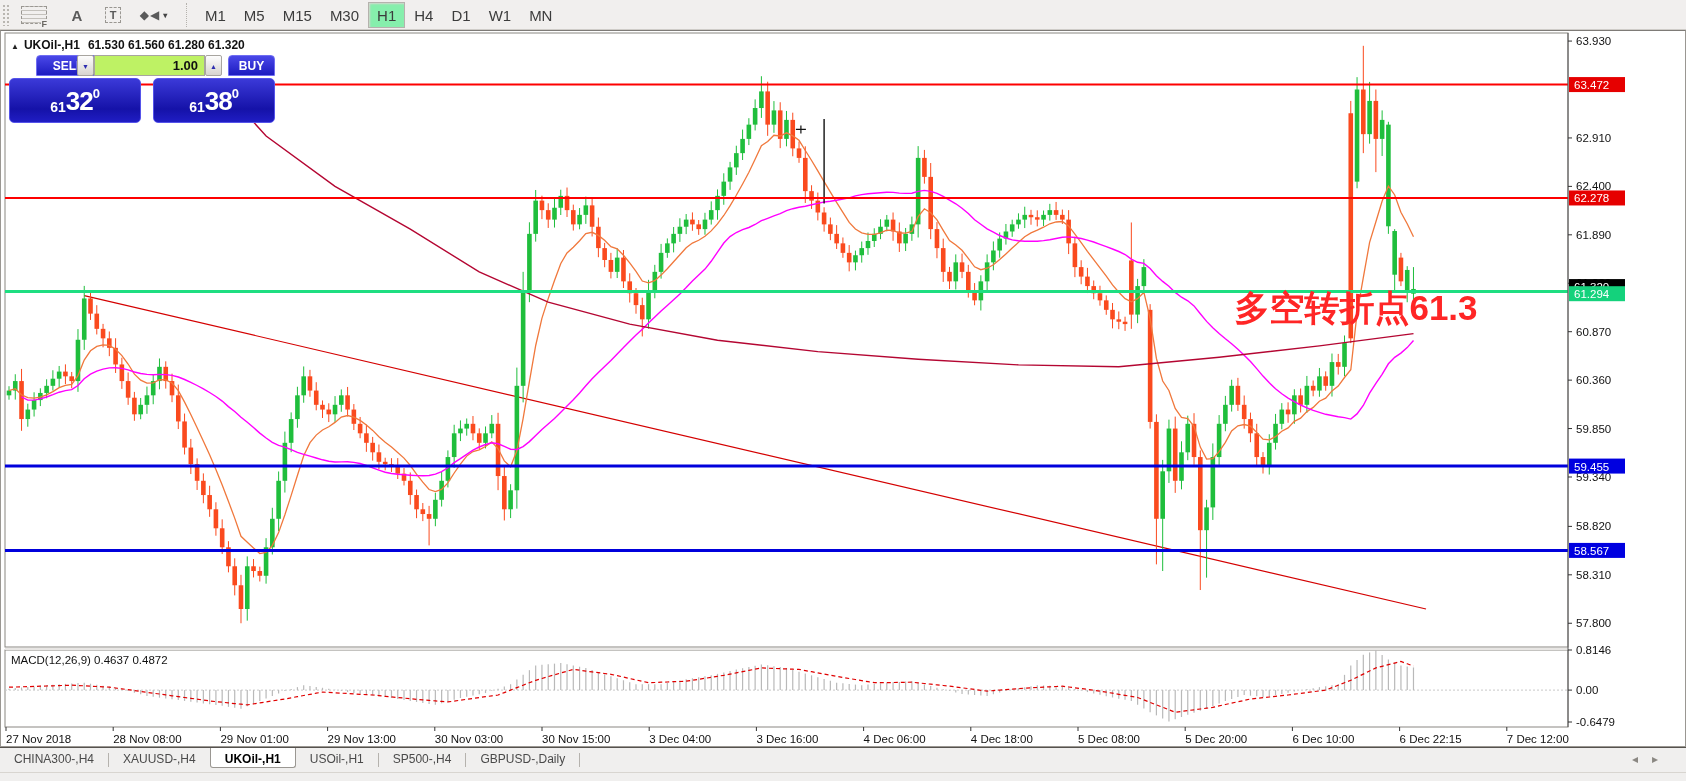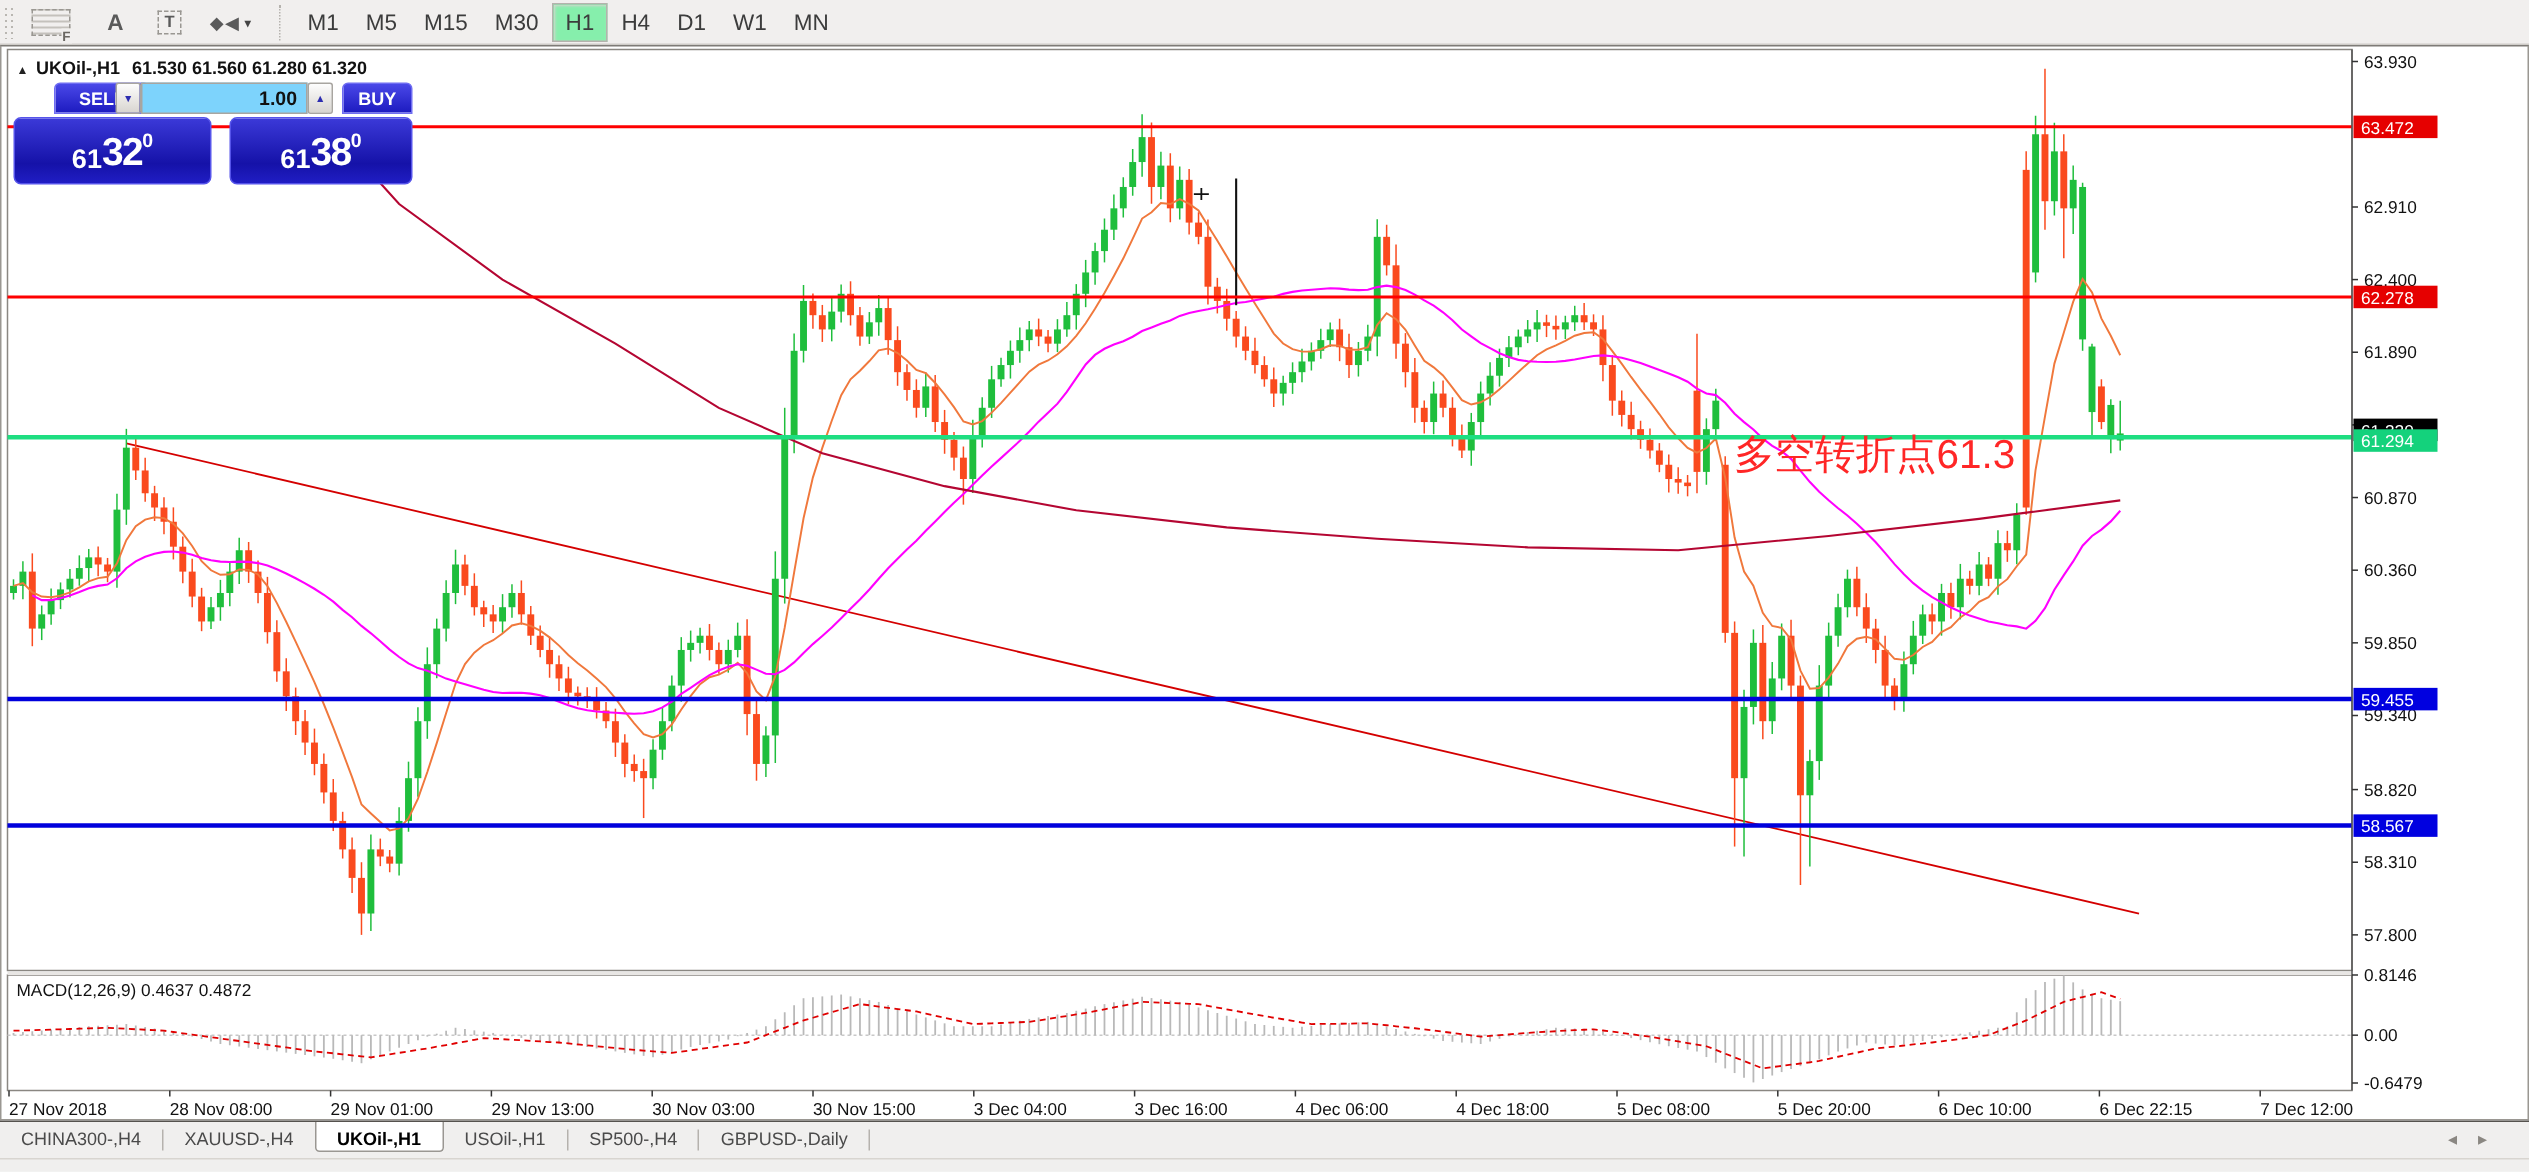--- a/index.html
+++ b/index.html
@@ -48,35 +48,35 @@
   .tp-btn { position:absolute; height:21px; color:#fff; font-size:12px; font-weight:bold;
             text-align:center; line-height:21px; cursor:pointer;
             background:linear-gradient(#4a48e8, #1d1bc0); border:1px solid #6f6df2;
             border-radius:4px 4px 0 0; }
   #sell-btn { left:0; top:0; width:64px;margin-left:27px; }
   #buy-btn  { left:219px; top:0; width:47px; }
   .spin { position:absolute; top:0; width:17px; height:21px; background:linear-gradient(#fdfdfd,#d8d5d0);
           border:1px solid #a8a5a0; font-size:7px; color:#2d2db0; text-align:center; line-height:21px; cursor:pointer; }
   #spin-down { left:68px; border-radius:2px; }
   #spin-up { left:196px; border-radius:2px; }
-  #vol-box { position:absolute; left:85px; top:0; width:111px; height:21px; background:#7dd3fc;
+  #vol-box { position:absolute; left:85px; top:0; width:111px; height:21px; background:#bef264;
              border:1px solid #a8a5a0; font-size:13px; font-weight:bold; color:#111;
              text-align:right; padding:2px 6px 0 0; }
   .price-pane { position:absolute; top:23px; height:45px; color:#fff; cursor:pointer;
                 background:linear-gradient(#3b39d8 , #1512a8 70%, #201dc4);
                 border:1px solid #5553ea; border-radius:5px; display:flex;
                 align-items:center; justify-content:center; }
   #sell-pane { left:0; width:132px; }
   #buy-pane { left:144px; width:122px; }
-  .pp-small { font-size:18px; font-weight:bold; margin-top:12px; }
+  .pp-small { font-size:14px; font-weight:bold; margin-top:12px; }
   .pp-big { font-size:26px; font-weight:bold; line-height:40px; letter-spacing:-1px; }
   .pp-sup { font-size:13px; font-weight:bold; margin-bottom:14px; }
 
   
-  #annotation { position:absolute; width:400px; text-align:left; font-size:27px; font-weight:normal;
+  #annotation { position:absolute; width:400px; text-align:center; font-size:35px; font-weight:bold;
                 z-index:4; white-space:nowrap; }
 
   
   #tabbar { position:absolute; left:0; top:747px; width:1686px; height:25px;
             background:#f0efee; border-top:1px solid #55524e; font-size:12px; }
   .tab { position:relative; display:inline-block; padding:4px 14px 0 14px; height:20px;
          color:#4a4a4a; cursor:pointer; }
   .tab.active { background:#ffffff; color:#000; border:1px solid #9a9792; border-top:none;
                 border-radius:0 0 3px 3px; font-weight:bold; }
   .tabsep { display:inline-block; width:1px; height:14px; background:#b5b2ad;

